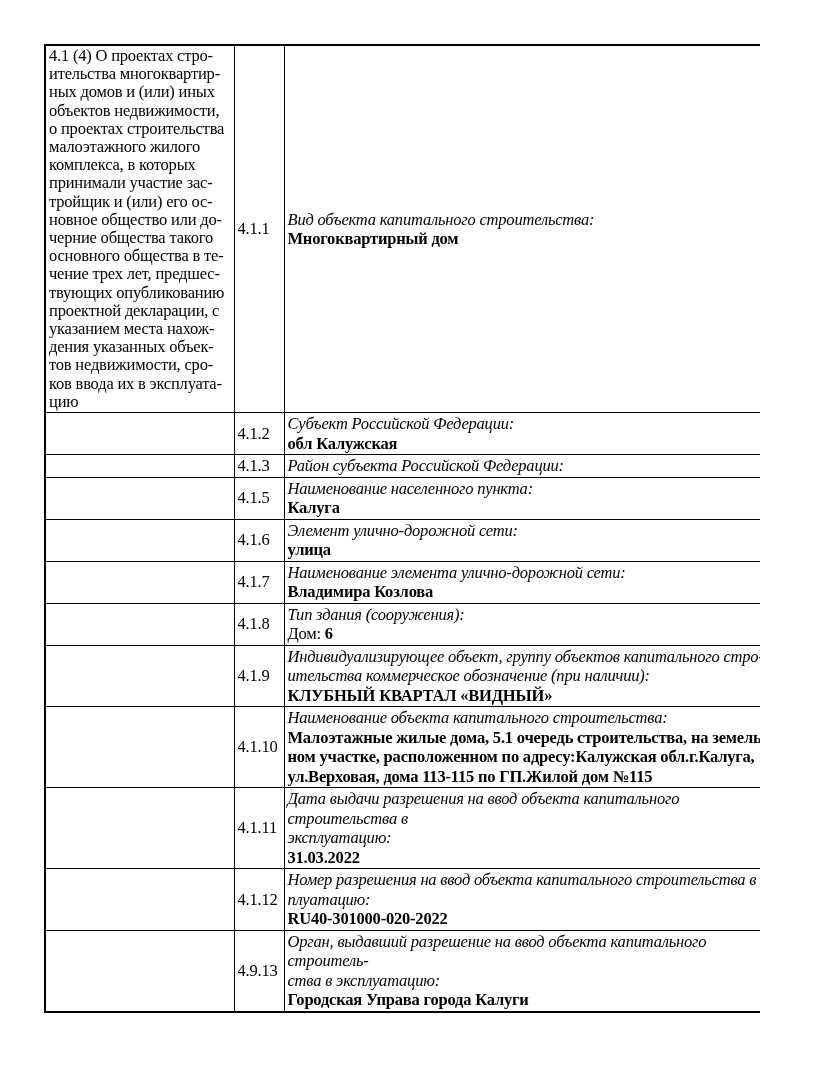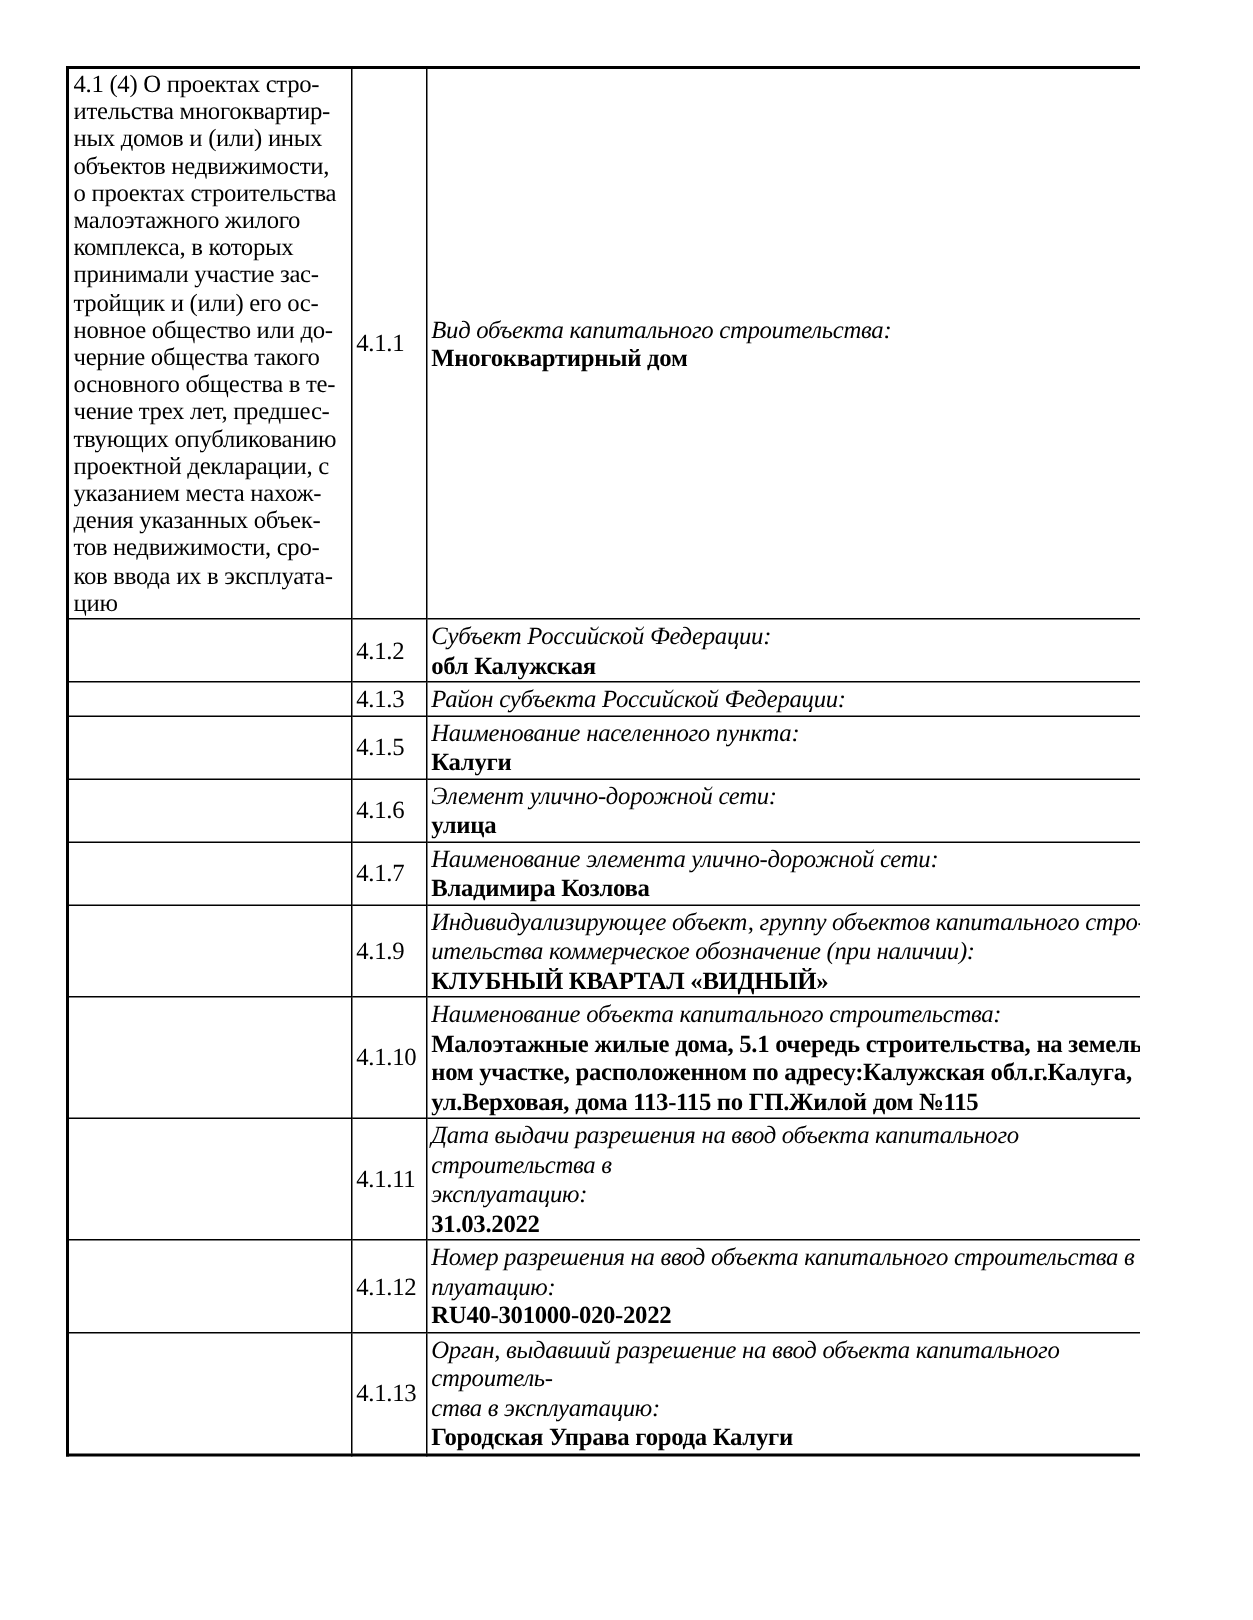--- a/index.html
+++ b/index.html
@@ -111,21 +111,21 @@
         <div class="value"><span></span><b></b></div>
       </td>
     </tr>
 
 
     <tr>
       <td class="desc"></td>
       <td class="num">4.1.5</td>
       <td>
         <div class="label">Наименование населенного пункта:</div>
-        <div class="value"><span></span><b>Калуги</b></div>
+        <div class="value"><span></span><b>Калуга</b></div>
       </td>
     </tr>
 
     <tr>
       <td class="desc"></td>
       <td class="num">4.1.6</td>
       <td>
         <div class="label">Элемент улично-дорожной сети:</div>
         <div class="value"><span></span><b>улица</b></div>
       </td>
@@ -133,20 +133,28 @@
 
     <tr>
       <td class="desc"></td>
       <td class="num">4.1.7</td>
       <td>
         <div class="label">Наименование элемента улично-дорожной сети:</div>
         <div class="value"><span></span><b>Владимира Козлова</b></div>
       </td>
     </tr>
 
+    <tr>
+      <td class="desc"></td>
+      <td class="num">4.1.8</td>
+      <td>
+        <div class="label">Тип здания (сооружения):</div>
+        <div class="value"><span>Дом: </span><b>6</b></div>
+      </td>
+    </tr>
 
     <tr>
       <td class="desc"></td>
       <td class="num">4.1.9</td>
       <td>
         <div class="label">Индивидуализирующее объект, группу объектов капитального стро-
 ительства коммерческое обозначение (при наличии):</div>
         <div class="value"><span></span><b>КЛУБНЫЙ КВАРТАЛ «ВИДНЫЙ»</b></div>
       </td>
     </tr>
@@ -177,21 +185,21 @@
       <td class="num">4.1.12</td>
       <td>
         <div class="label">Номер разрешения на ввод объекта капитального строительства в экс-
 плуатацию:</div>
         <div class="value"><span></span><b>RU40-301000-020-2022</b></div>
       </td>
     </tr>
 
     <tr>
       <td class="desc"></td>
-      <td class="num">4.1.13</td>
+      <td class="num">4.9.13</td>
       <td>
         <div class="label">Орган, выдавший разрешение на ввод объекта капитального строитель-
 ства в эксплуатацию:</div>
         <div class="value"><span></span><b>Городская Управа города Калуги</b></div>
       </td>
     </tr>
 
   </tbody>
     </table>
 </div>

